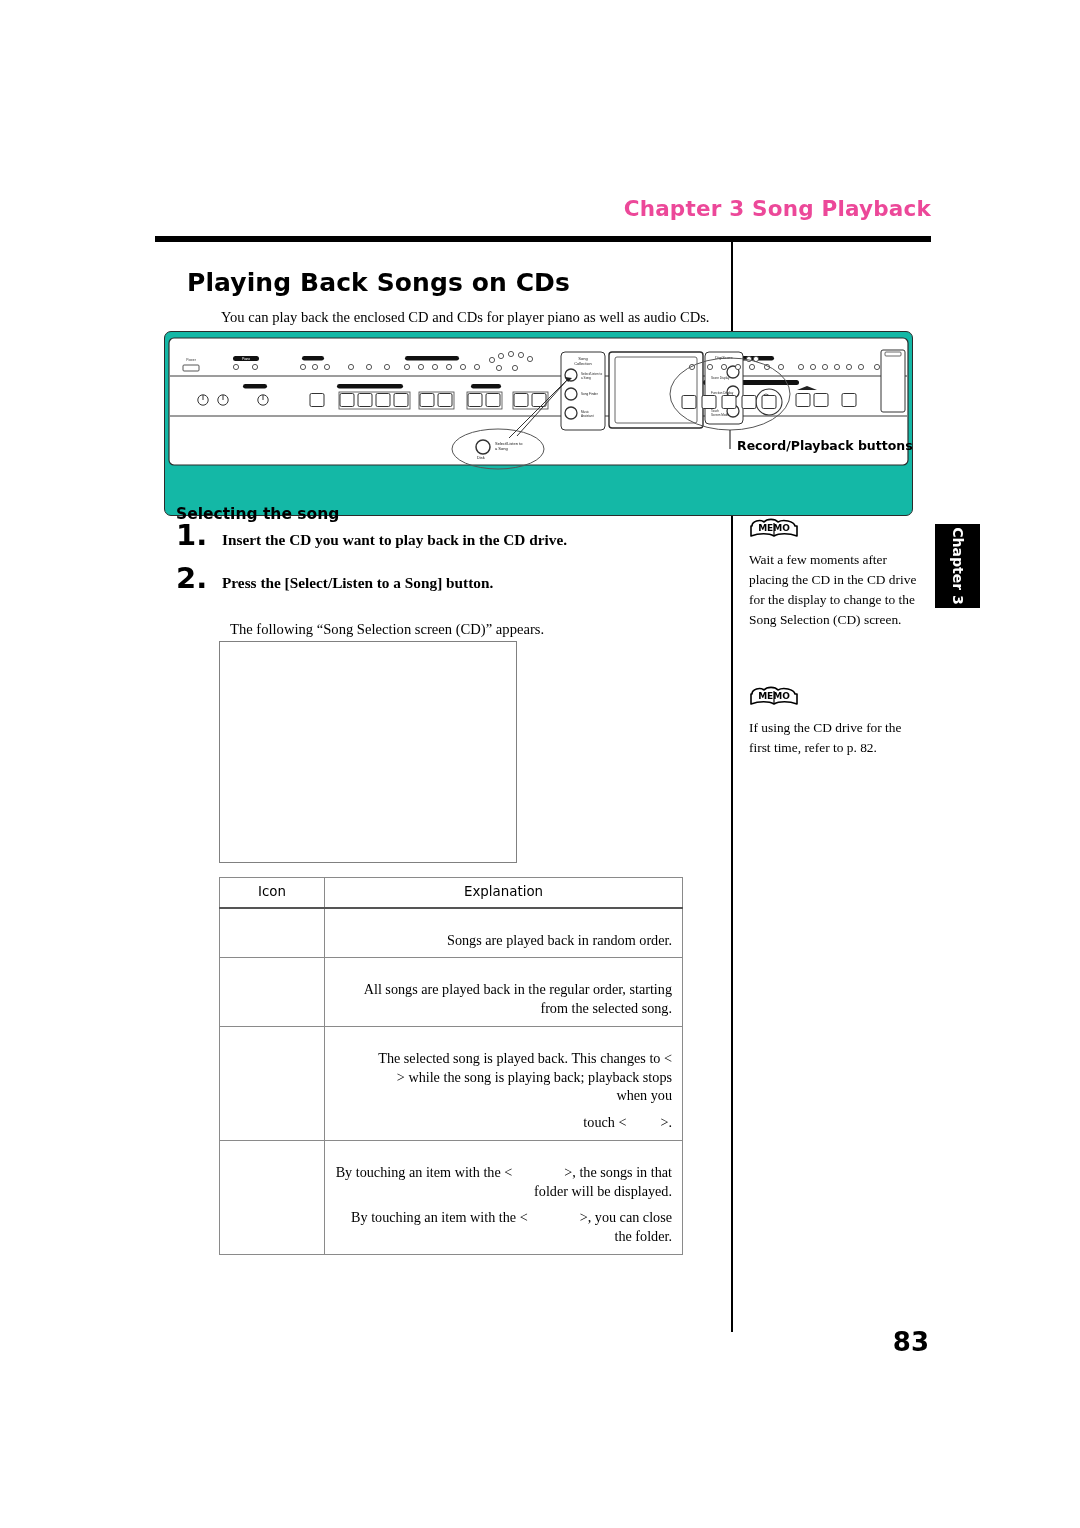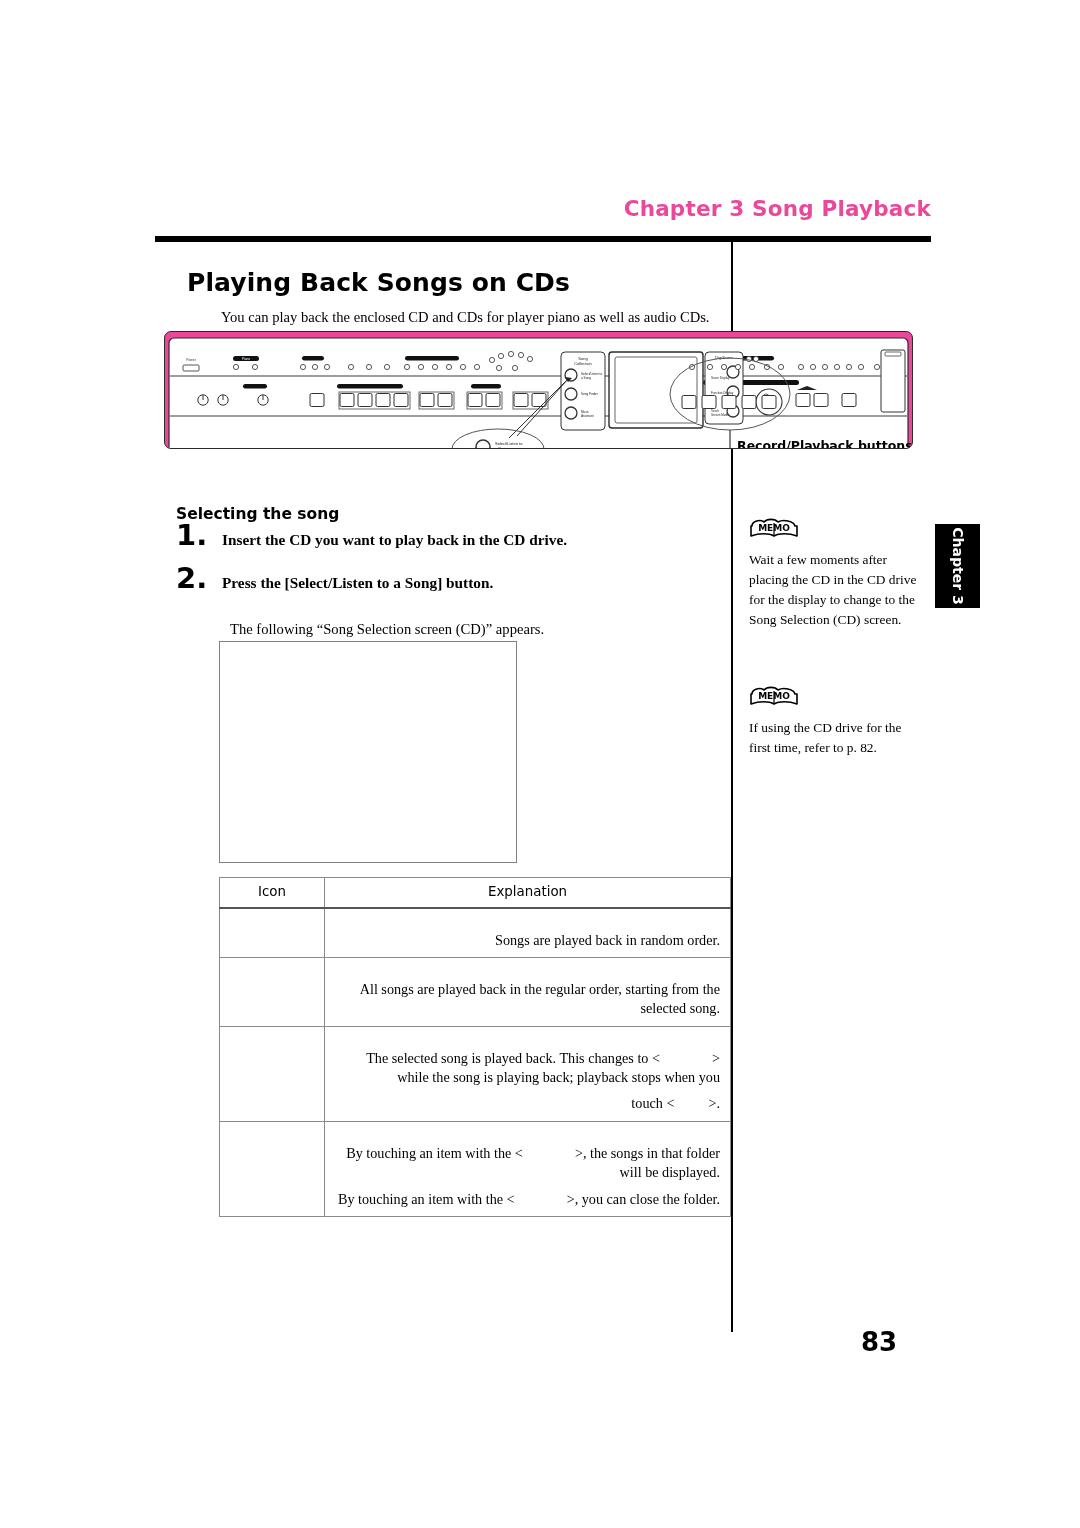--- a/index.html
+++ b/index.html
@@ -71,24 +71,24 @@
     font-size: 14.6px;
     line-height: 1.35;
   }
 
   
   #panel-figure {
     position: absolute;
     left: 164px;
     top: 331px;
     width: 749px;
-    height: 118px;
+    height: 185px;
     border: 1.4px solid #2b2b2b;
     border-radius: 7px;
-    background: #ec4899;
+    background: #14b8a6;
     box-sizing: border-box;
     overflow: hidden;
   }
   #panel-figure svg { display: block; }
 
   
   #subheading {
     position: absolute;
     left: 176px;
     top: 492px;
@@ -140,21 +140,21 @@
     border: 1.3px solid #808080;
     background: #ffffff;
     box-sizing: border-box;
   }
 
   
   #icon-table {
     position: absolute;
     left: 219px;
     top: 877px;
-    width: 512px;
+    width: 464px;
     border-collapse: collapse;
     font-size: 14.2px;
     line-height: 1.32;
     table-layout: fixed;
   }
   #icon-table th, #icon-table td {
     border: 1px solid #8a8a8a;
     padding: 22px 10px 8px 10px;
     vertical-align: top;
     text-align: right;
@@ -211,21 +211,21 @@
     white-space: nowrap;
     transform: rotate(90deg);
   }
 
   
   #page-number {
     position: absolute;
     left: 829px;
     top: 1327px;
     width: 100px;
-    text-align: center;
+    text-align: right;
     font-family: "DejaVu Sans", sans-serif;
     font-weight: bold;
     font-size: 26px;
   }
 </style>
 </head>
 <body>
 
 <div id="page-header">
   <span id="chapter-title">Chapter 3 Song Playback</span>

